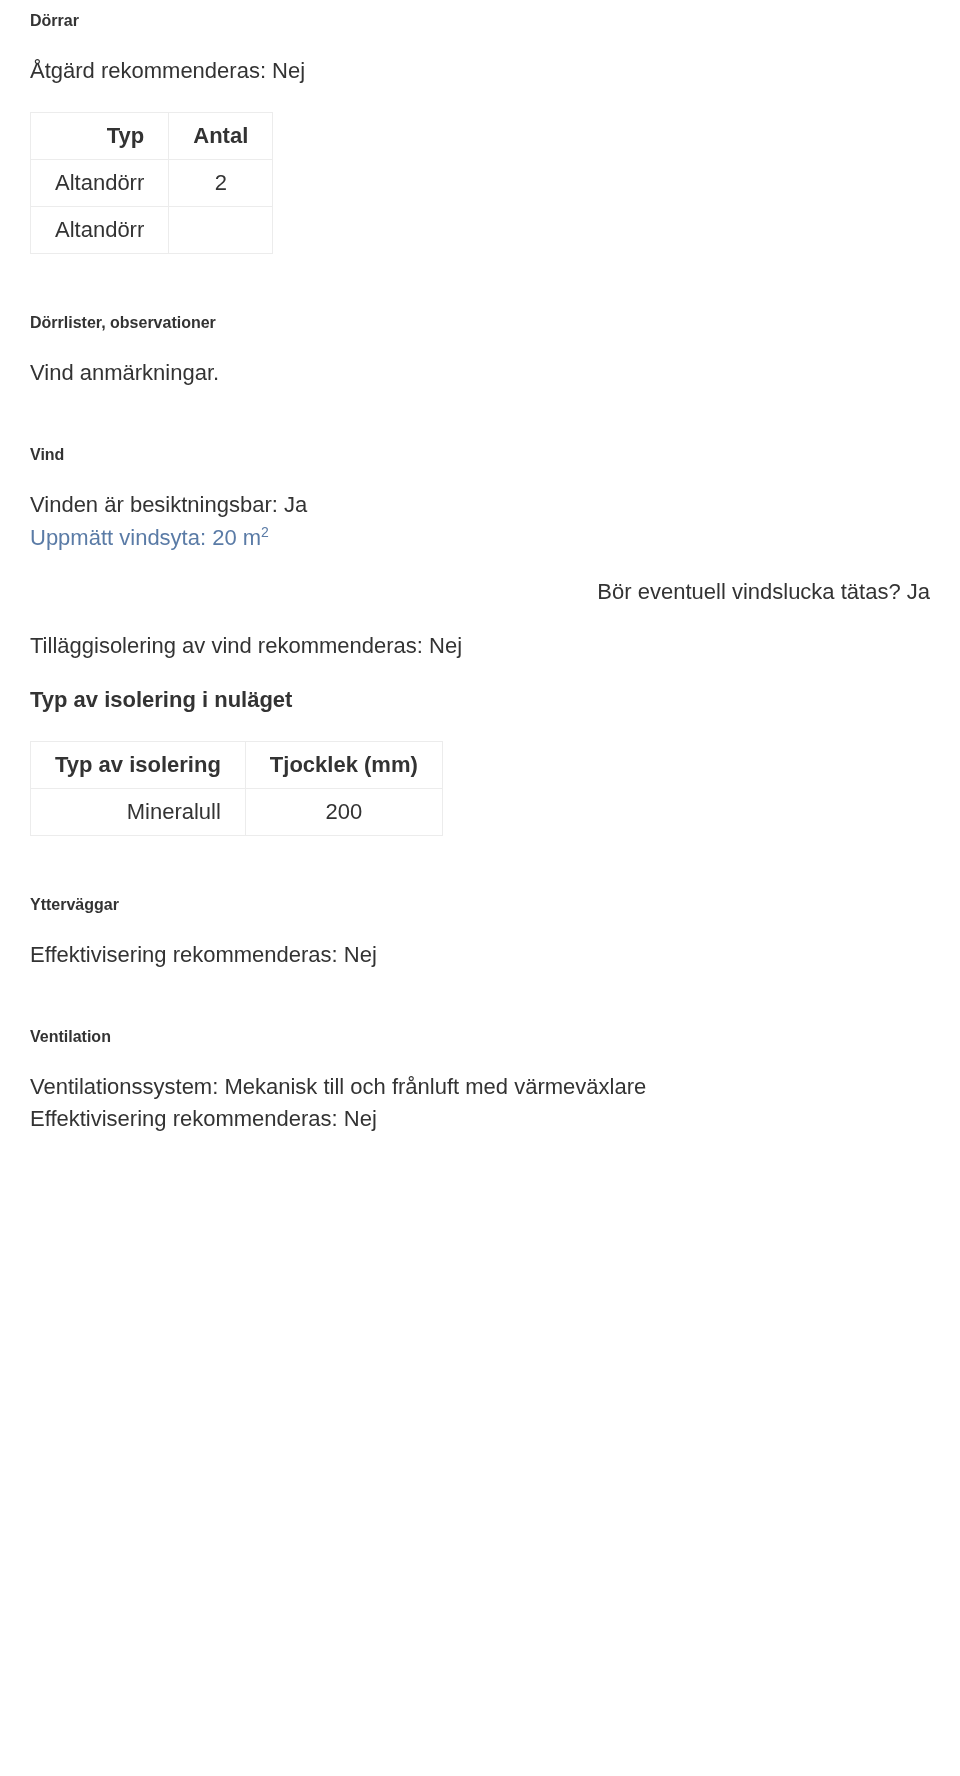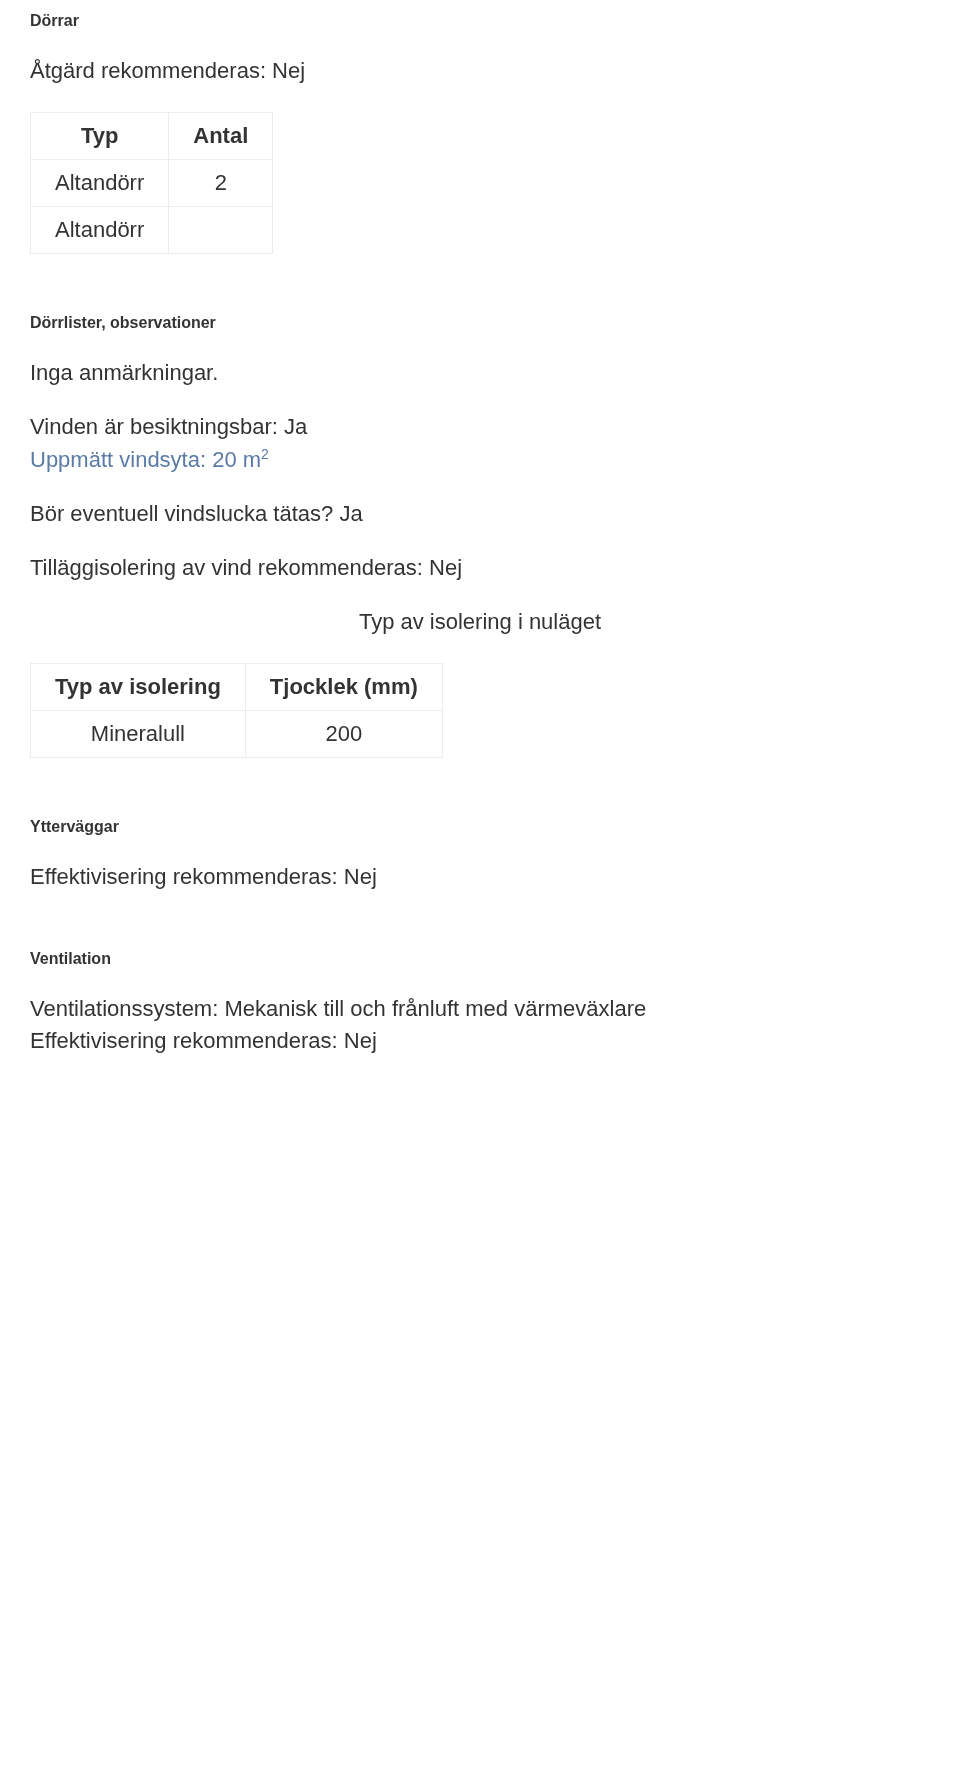--- a/index.html
+++ b/index.html
@@ -26,28 +26,28 @@
   .h2.mt {
     margin-top: 60px;
   }
   .line {
     font-size: 22px;
     color: #333333;
     margin-bottom: 28px;
   }
   .line.blue { color: #5a7ba6; }
   .line.tight { margin-bottom: 6px; }
-  .line.bold { font-weight: normal; text-align: center; }
+  .line.bold { font-weight: bold; }
   .line.sup sup { font-size: 14px; vertical-align: super; }
   table {
     border-collapse: collapse;
     margin-bottom: 40px;
   }
   th, td {
-    text-align: center;
+    text-align: right;
     font-size: 22px;
     padding: 10px 24px;
     border: 1px solid #ececec;
     color: #333333;
     font-weight: normal;
   }
   th {
     font-weight: bold;
   }
   td.center, th.center {
@@ -76,27 +76,28 @@
         <td class="center">2</td>
       </tr>
       <tr>
         <td>Altandörr</td>
         <td class="center"></td>
       </tr>
     </tbody>
   </table>
 
   <div class="h2 mt">Dörrlister, observationer</div>
-  <div class="line">Inga anmärkningar.</div>
+  <div class="line">Vind anmärkningar.</div>
 
+  <div class="h2 mt">Vind</div>
   <div class="line tight">Vinden är besiktningsbar: Ja</div>
   <div class="line blue sup">
     <span>Uppmätt vindsyta: 20 m</span><sup>2</sup>
   </div>
-  <div class="line" style="margin-top:20px;">Bör eventuell vindslucka tätas? Ja</div>
+  <div class="line" style="margin-top:20px;text-align:right;">Bör eventuell vindslucka tätas? Ja</div>
   <div class="line">Tilläggisolering av vind rekommenderas: Nej</div>
 
   <div class="line bold">Typ av isolering i nuläget</div>
 
   <table>
     <thead>
       <tr>
         <th>Typ av isolering</th>
         <th>Tjocklek (mm)</th>
       </tr>

